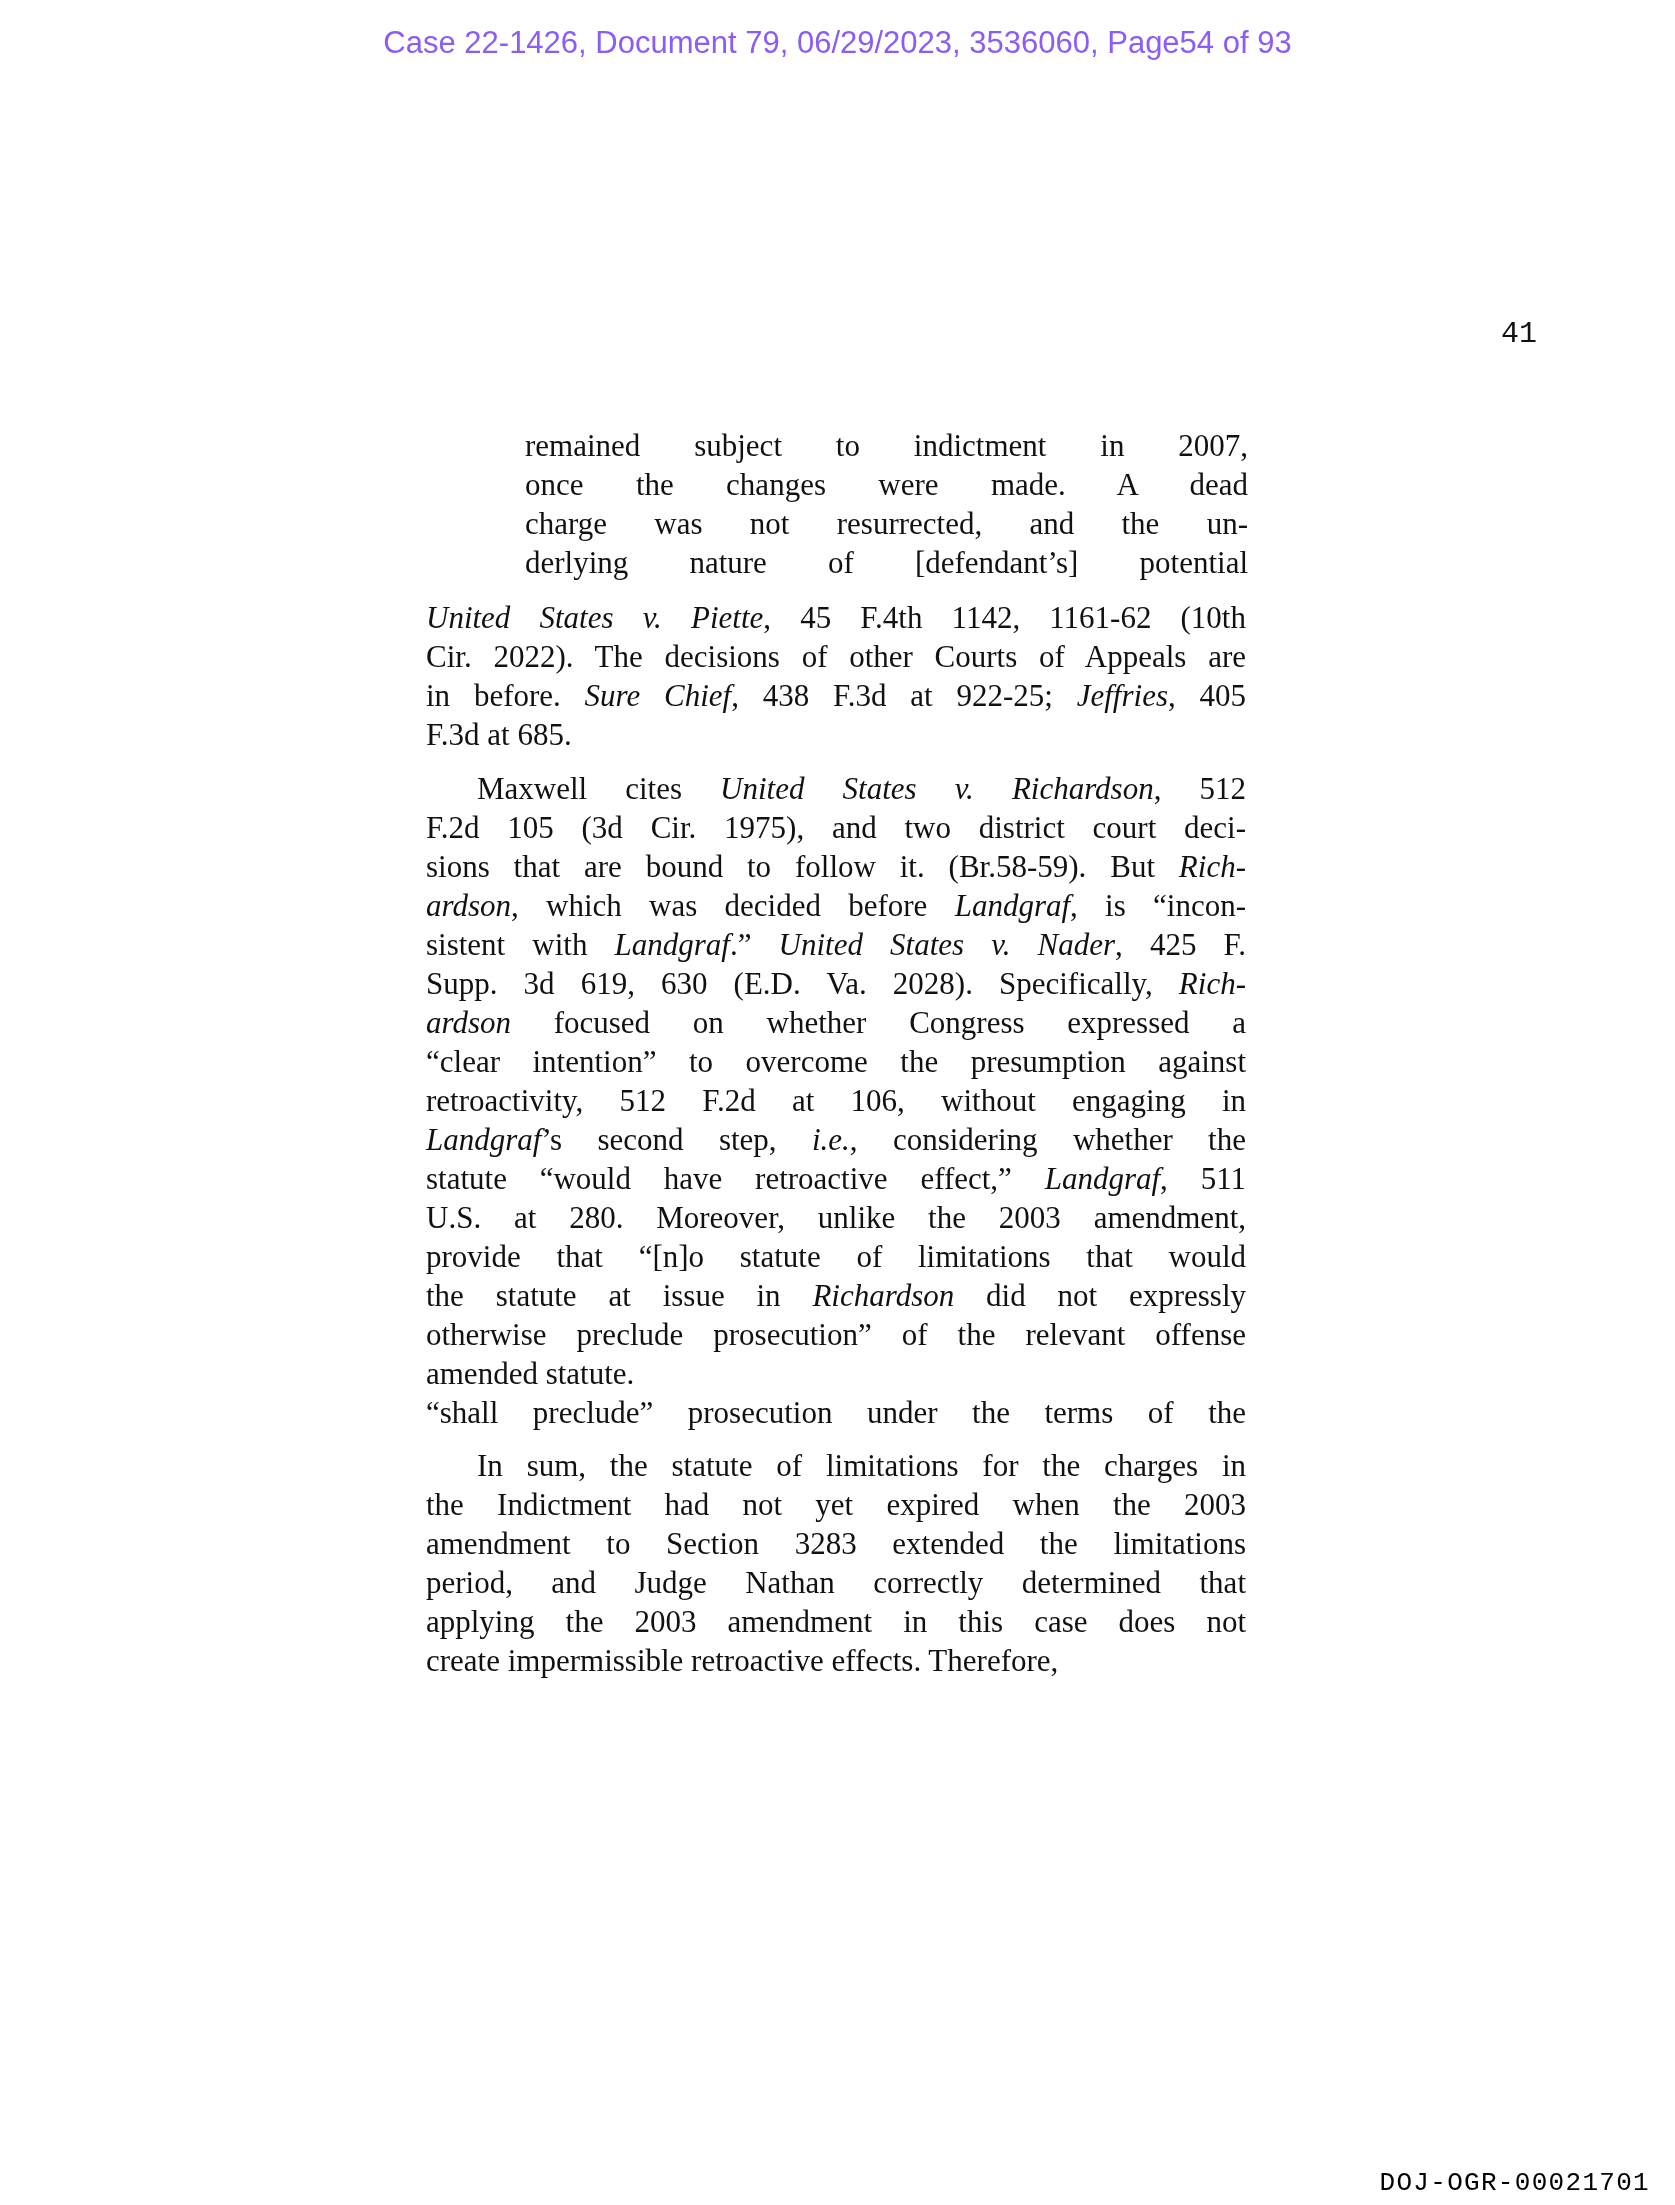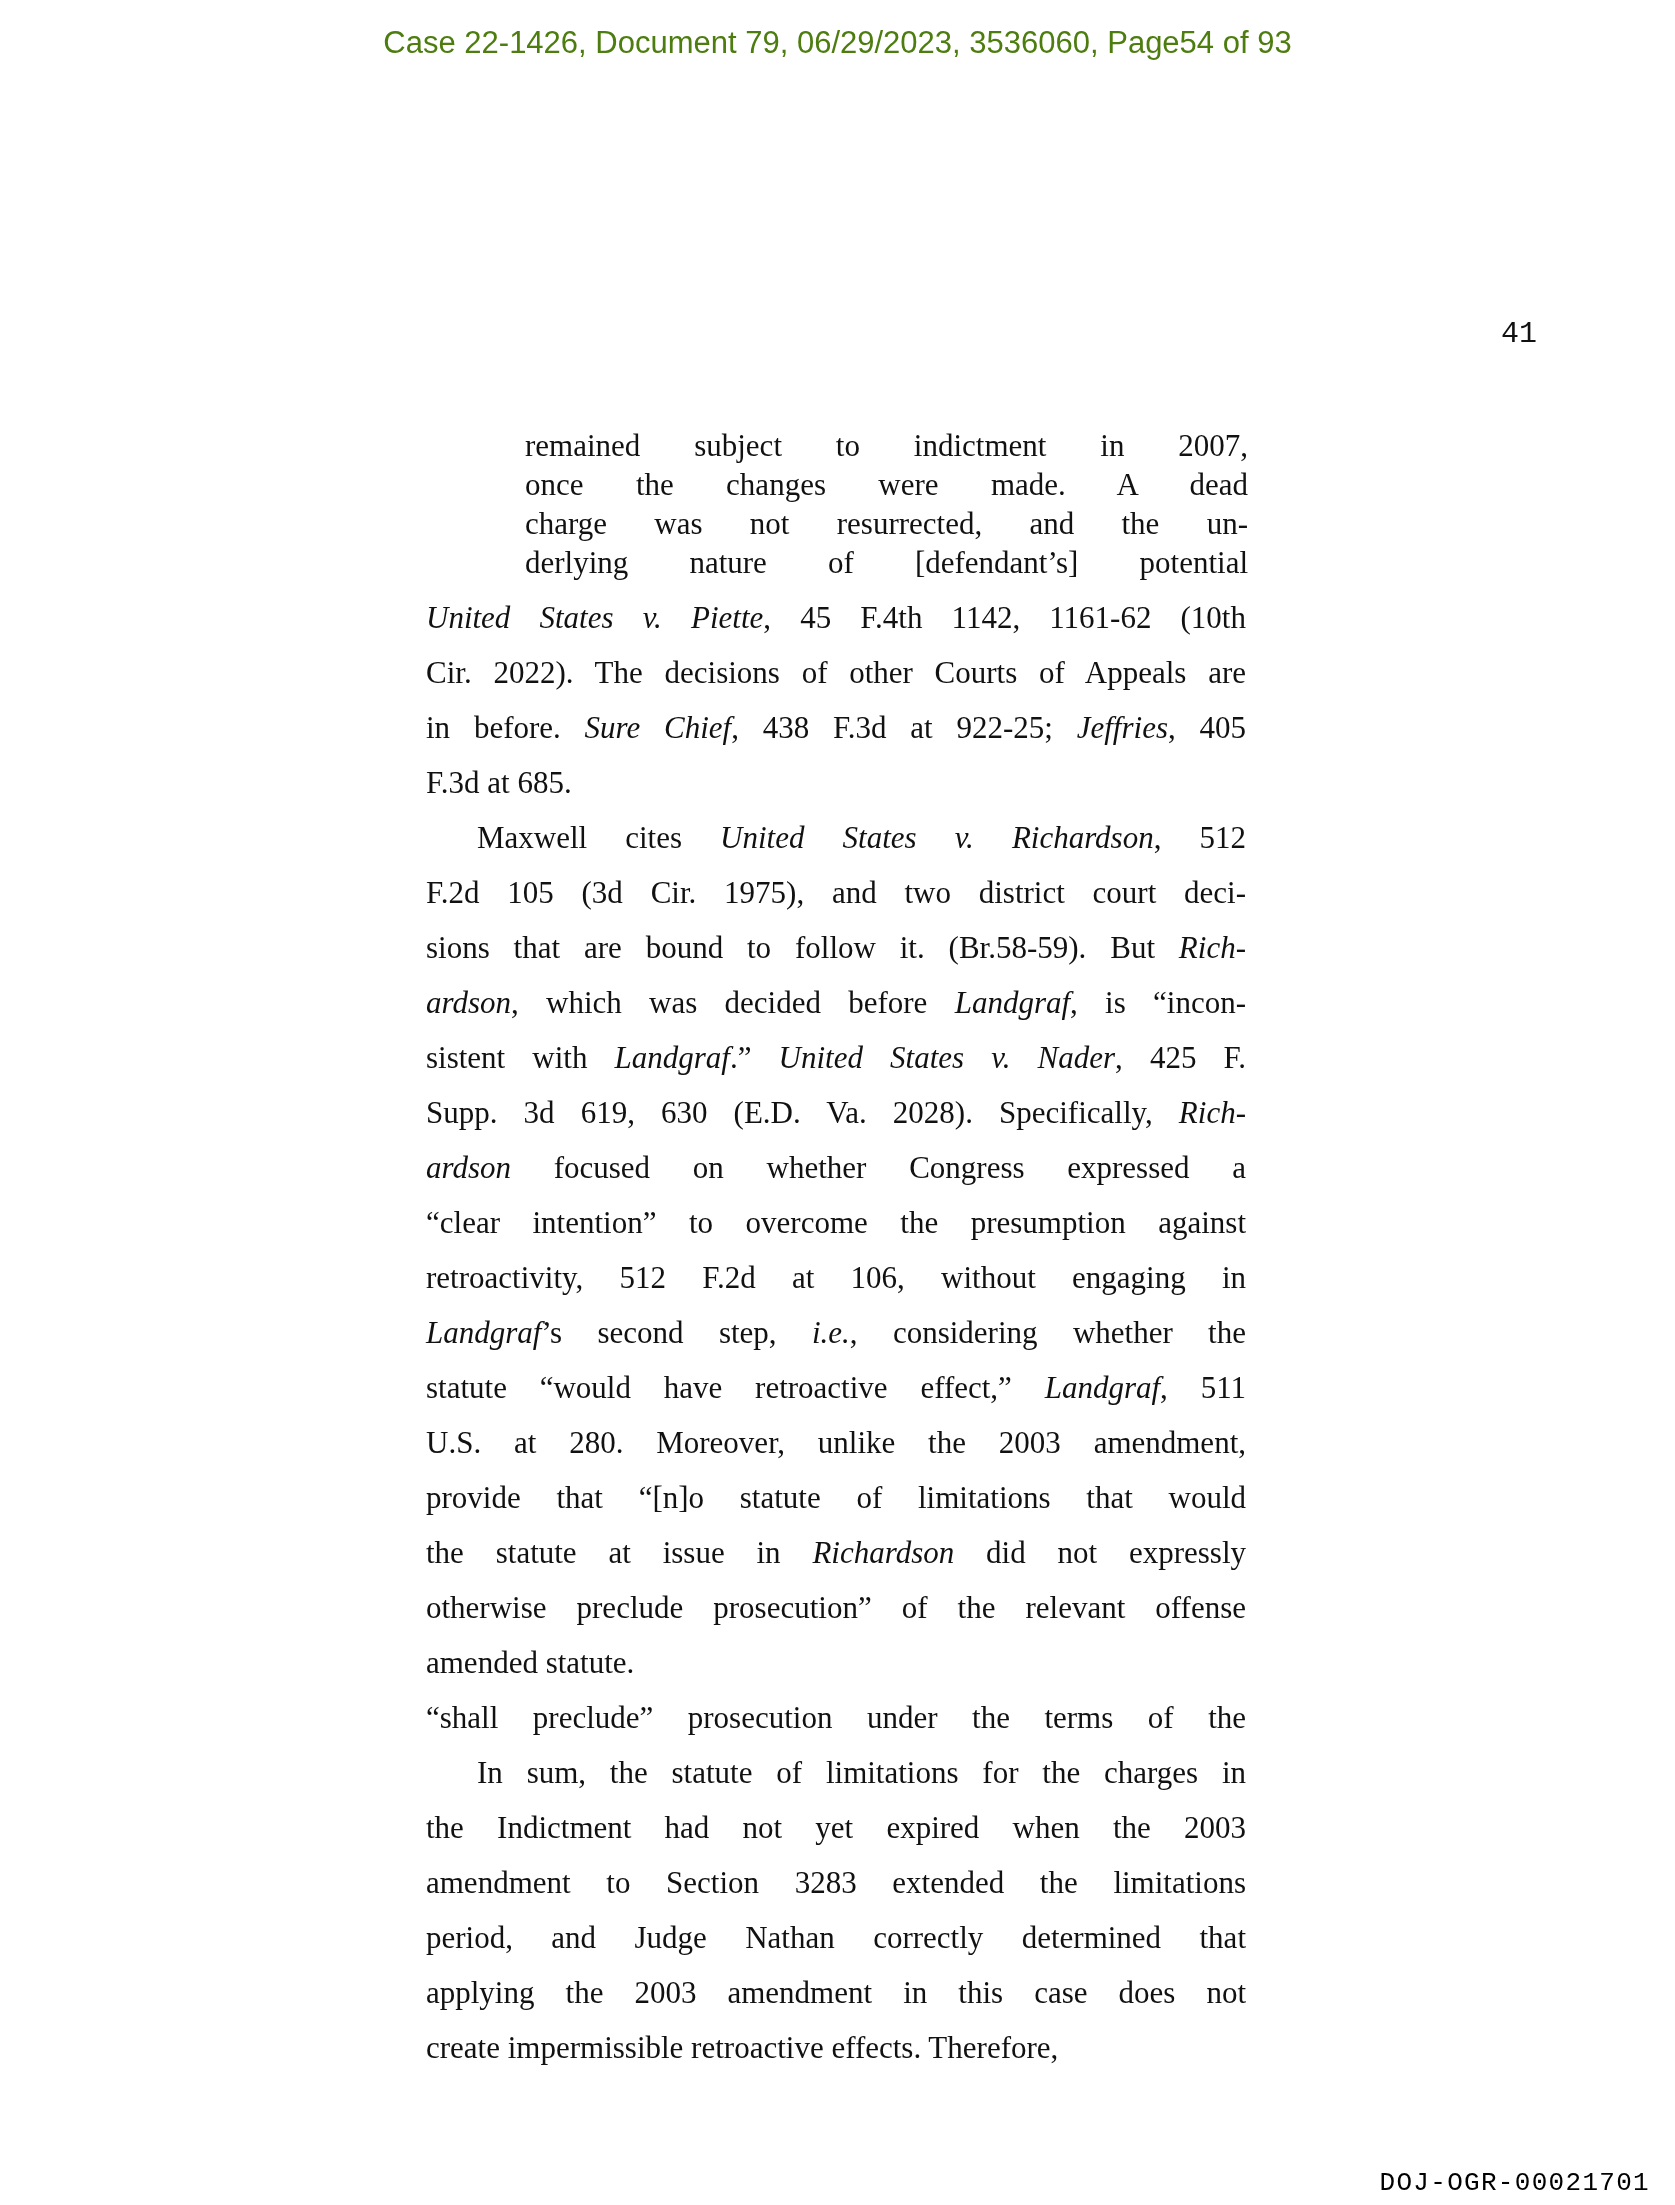--- a/index.html
+++ b/index.html
@@ -16,21 +16,21 @@
       color: #111111;
     }
     .case-header {
       position: absolute;
       top: 25px;
       left: 0;
       width: 1675px;
       text-align: center;
       font-family: "Liberation Sans", sans-serif;
       font-size: 31px;
-      color: #4d7c0f;
+      color: #8b5cf6;
       letter-spacing: 0px;
     }
     .page-number {
       position: absolute;
       top: 317px;
       left: 0;
       width: 1537px;
       text-align: right;
       font-family: Liberation Mono, monospace;
       font-size: 30px;
@@ -64,21 +64,20 @@
     .para {
       margin: 14.5px 0 0 0;
       text-align: justify;
     }
     .para .line {
       display: block;
       text-align: justify;
       text-align-last: justify;
       height: 39px;
       white-space: nowrap;
-      margin-top: 16px;
     }
     .para .line.last {
       text-align-last: left;
     }
     .para .line.indent {
       padding-left: 51px;
     }
     i, .it {
       font-style: italic;
     }

